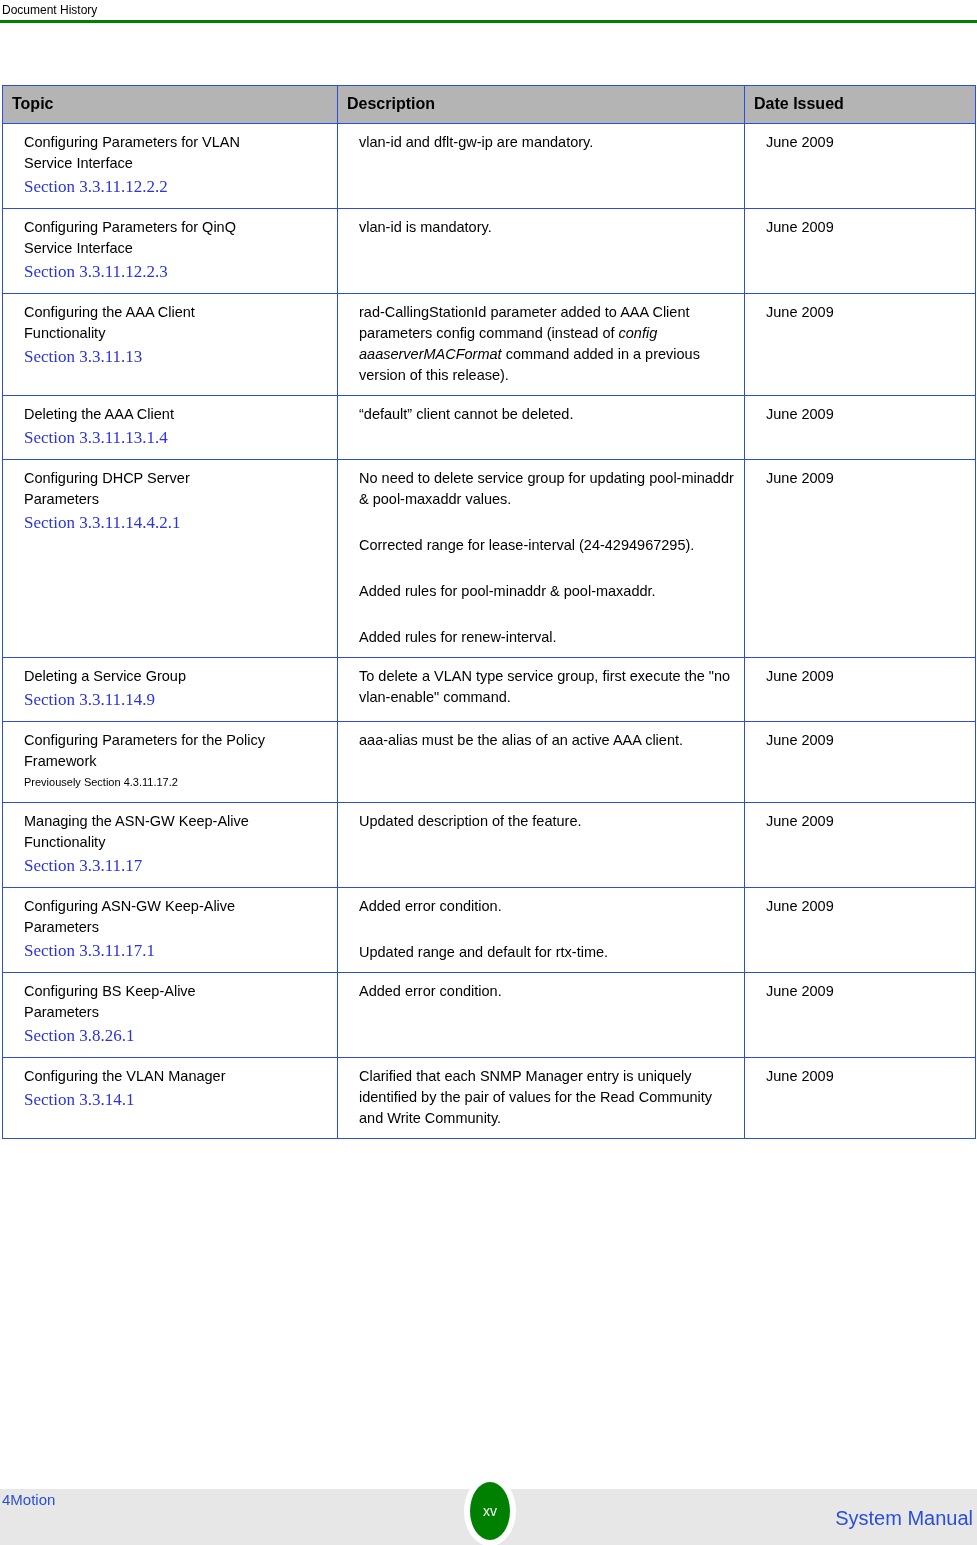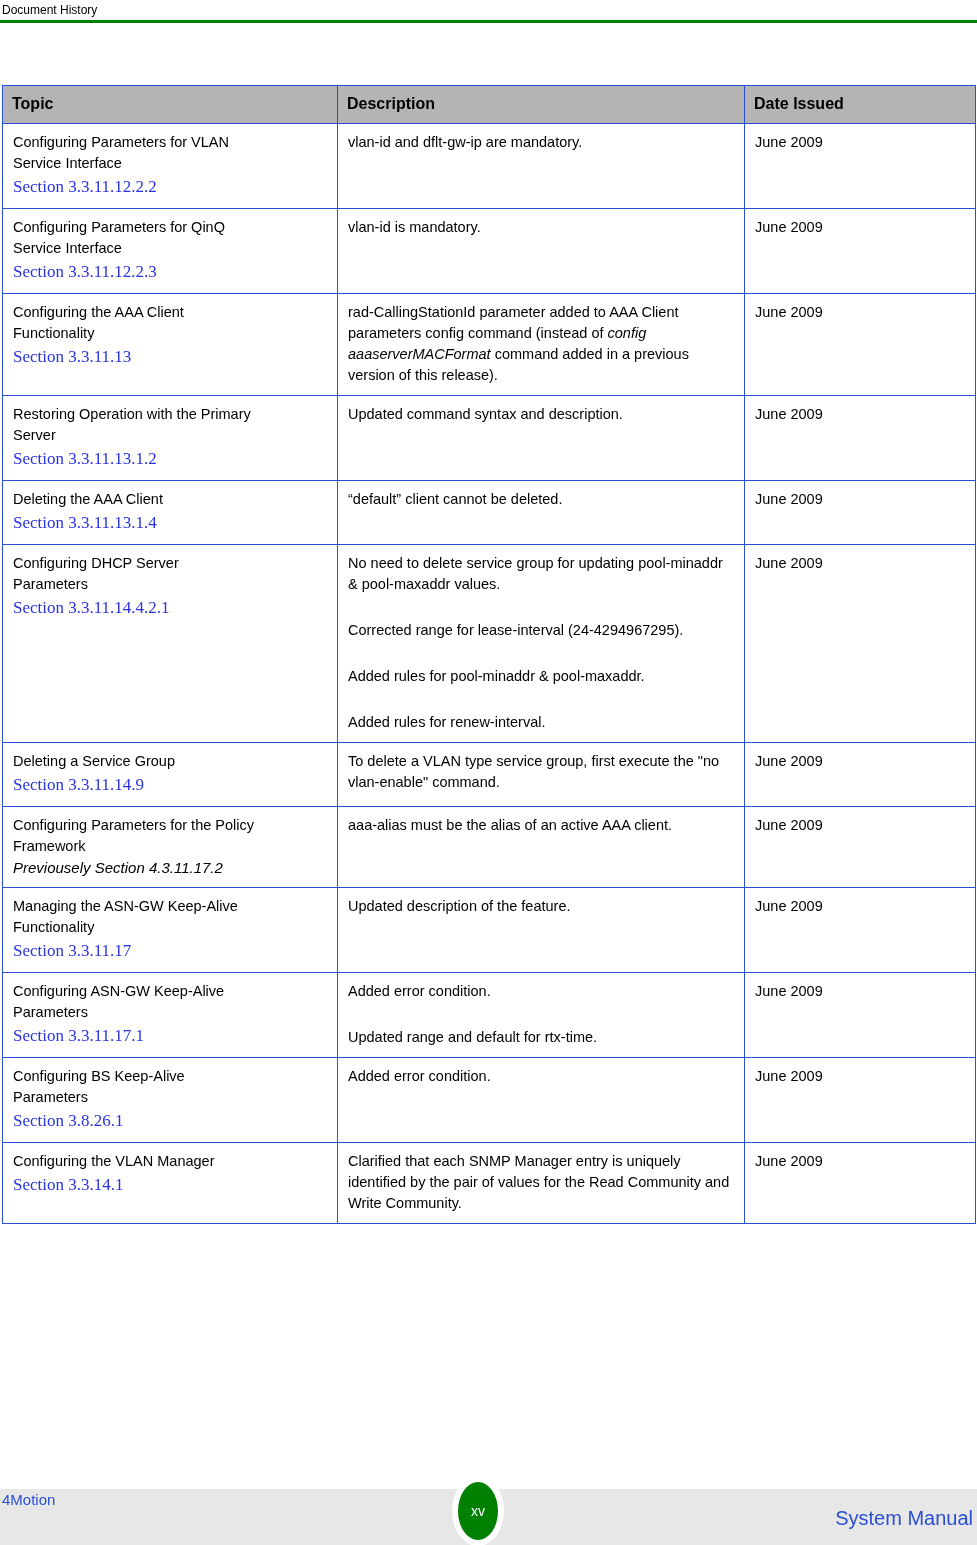--- a/index.html
+++ b/index.html
@@ -46,21 +46,21 @@
     table-layout: fixed;
   }
   .history-table col.c-topic { width: 335px; }
   .history-table col.c-desc  { width: 407px; }
   .history-table col.c-date  { width: 231px; }
 
   .history-table th,
   .history-table td {
     border: 1px solid #2a4fd6;
     vertical-align: top;
-    padding: 8px 9px 9px 10px;
+    padding: 8px 9px 9px 21px;
     font-size: 14.5px;
     line-height: 21px;
     color: #000000;
   }
   .history-table thead th {
     background: #b4b4b4;
     font-weight: bold;
     font-size: 16px;
     padding: 7px 9px 8px 9px;
     line-height: 22px;
@@ -73,23 +73,22 @@
     color: #2a33e0;
     font-family: "Liberation Serif", serif;
     font-size: 17px;
     line-height: 24px;
     margin-top: 1px;
   }
   .prev-section {
     display: block;
     color: #000000;
     font-family: "Liberation Sans", sans-serif;
-    font-size: 15px;
+    font-size: 11px;
     line-height: 21px;
-    font-style: italic;
   }
 
   .desc-para { margin: 0; }
   .desc-para + .desc-para { margin-top: 25px; }
   .desc-para em { font-style: italic; }
 
   
   .page-footer {
     position: absolute;
     left: 0;
@@ -107,21 +106,21 @@
   }
   .footer-right {
     position: absolute;
     right: 4px; top: 18px;
     font-size: 20px;
     color: #2a4fd6;
     white-space: nowrap;
   }
   .page-badge {
     position: absolute;
-    left: 452px;
+    left: 464px;
     top: -13px;
     width: 52px;
     height: 70px;
     border-radius: 50%;
     background: #008000;
     border: 6px solid #ffffff;
     color: #ffffff;
     font-size: 14px;
     display: flex;
     align-items: center;
@@ -178,31 +177,20 @@
           <span class="topic-line">Functionality</span>
           <span class="section-link">Section 3.3.11.13</span>
         </td>
         <td>
           <p class="desc-para">rad-CallingStationId parameter added to AAA Client parameters config command (instead of <em>config aaaserverMACFormat</em> command added in a previous version of this release).</p>
         </td>
         <td>June 2009</td>
       </tr>
       <tr>
         <td>
-          <span class="topic-line">Restoring Operation with the Primary</span>
-          <span class="topic-line">Server</span>
-          <span class="section-link">Section 3.3.11.13.1.2</span>
-        </td>
-        <td>
-          <p class="desc-para">Updated command syntax and description.</p>
-        </td>
-        <td>June 2009</td>
-      </tr>
-      <tr>
-        <td>
           <span class="topic-line">Deleting the AAA Client</span>
           <span class="section-link">Section 3.3.11.13.1.4</span>
         </td>
         <td>
           <p class="desc-para">“default” client cannot be deleted.</p>
         </td>
         <td>June 2009</td>
       </tr>
       <tr>
         <td>

